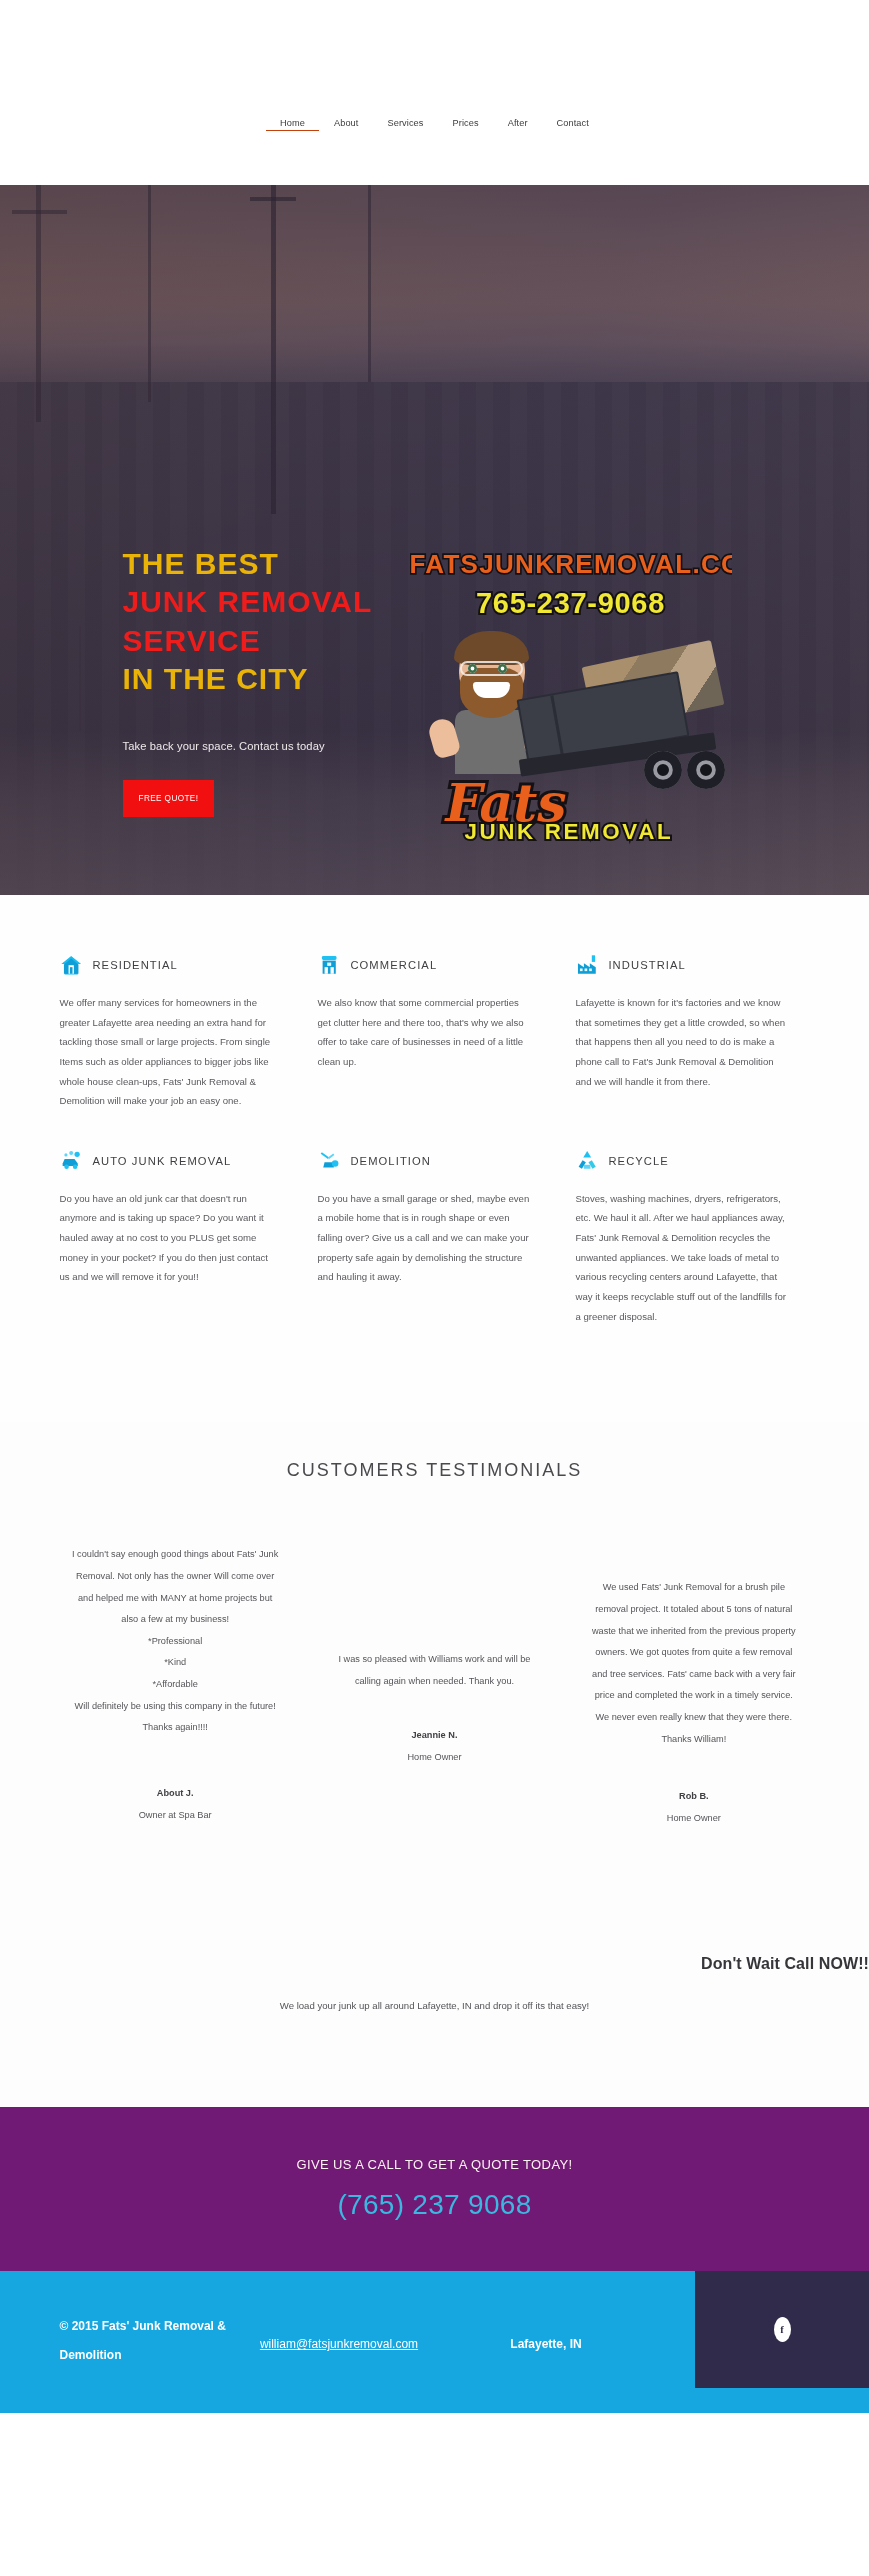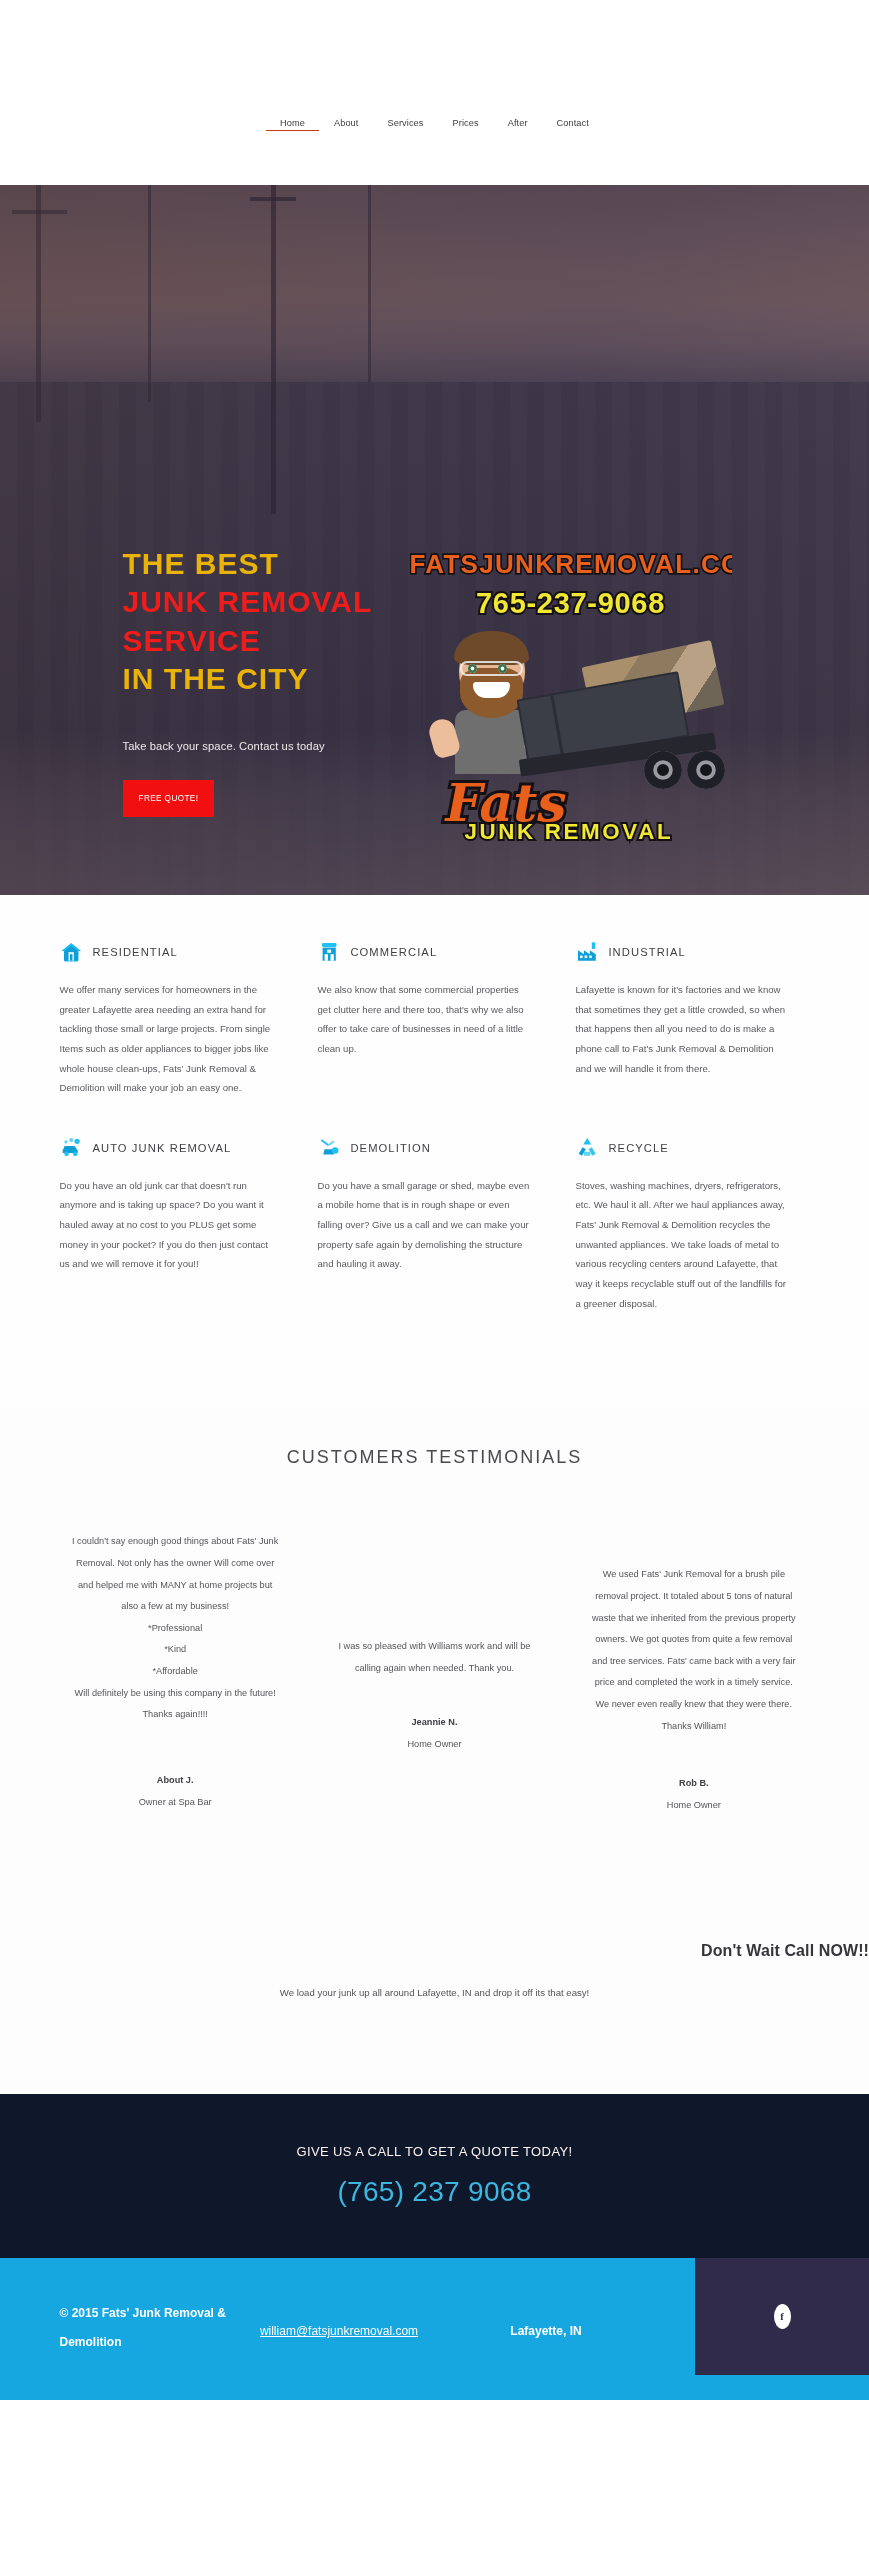--- a/index.html
+++ b/index.html
@@ -236,21 +236,21 @@
     font-size: 22.4px; font-weight: bold; letter-spacing: 2.6px;
     color: #f0e832;
     -webkit-text-stroke: 4px #141014;
     paint-order: stroke fill;
     white-space: nowrap;
   }
 
   
   .services {
     background: #fefefe;
-    padding: 31px 0 72px;
+    padding: 44px 0 72px;
   }
   .wrap { width: 750px; margin: 0 auto; }
   .svc-grid {
     display: grid;
     grid-template-columns: repeat(3, 1fr);
     column-gap: 24px;
     row-gap: 0;
   }
   .svc-cell { padding: 14.5px 20px 24px 0; }
   .svc-head { display: flex; align-items: center; gap: 10.5px; margin-bottom: 17px; }
@@ -312,21 +312,21 @@
   .lc-sub {
     margin: 22.4px auto 0;
     width: 408px;
     font-size: 9.6px;
     line-height: 2.1;
     color: #55555a;
   }
 
   
   .cta-band {
-    background: #0f172a;
+    background: #701a75;
     height: 164px;
     display: flex;
     flex-direction: column;
     align-items: center;
     justify-content: center;
   }
   .cta-text {
     font-size: 13px;
     letter-spacing: 0.4px;
     color: #fdf3f0;

